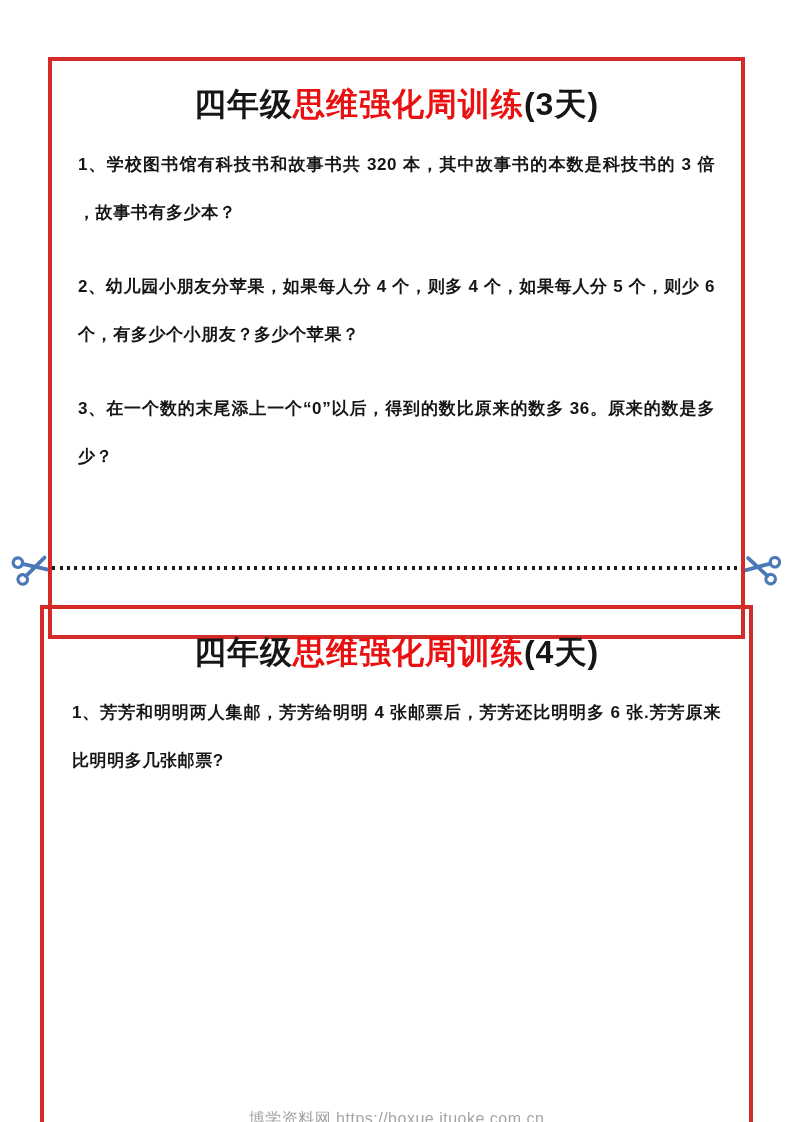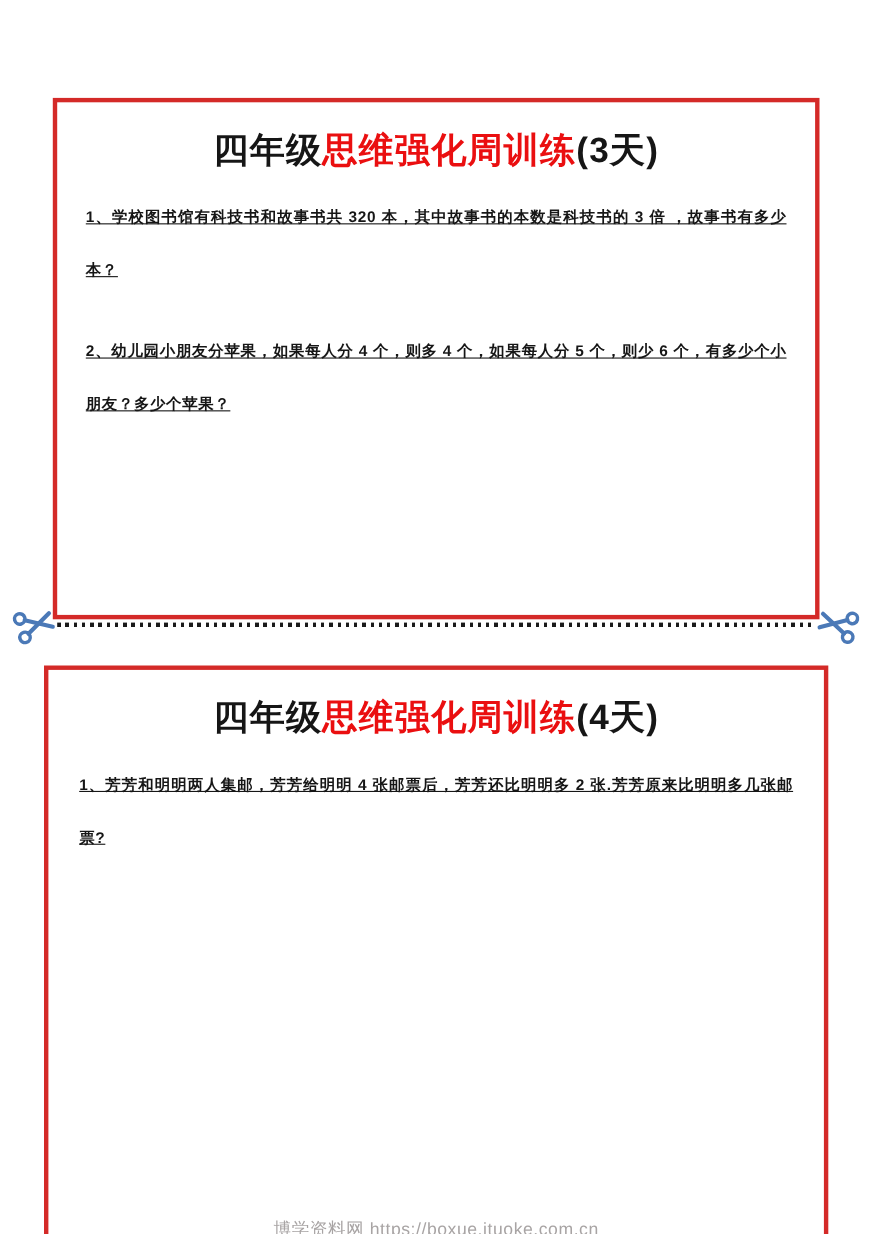--- a/index.html
+++ b/index.html
@@ -25,51 +25,49 @@
   }
 
   .worksheet-box {
     position: absolute;
     border: 4px solid var(--border-red);
     background: transparent;
     z-index: 2;
   }
   .box1 {
     left: 48px; top: 57px;
-    width: 697px; height: 474px;
+    width: 697px; height: 582px;
     padding: 22px 26px 0 26px;
-    margin-top: 32px;
   }
   .box2 {
     left: 40px; top: 605px;
     width: 713px; height: 548px;
     padding: 22px 28px 16px 28px;
   }
 
   .ws-title {
     text-align: center;
     font-size: 32px;
     line-height: 42px;
     font-weight: 900;
     color: var(--text-black);
     letter-spacing: 1px;
     white-space: nowrap;
   }
   .ws-title .hl { color: var(--title-red); }
 
   .question-list { margin-top: 16px; }
   .question {
-    font-size: 14px;
+    font-size: 17px;
     line-height: 48px;
     font-weight: 700;
     color: var(--text-black);
     letter-spacing: 0.6px;
     text-align: justify;
     margin-bottom: 26px;
-    text-decoration: underline;
   }
 
   .cut-line {
     position: absolute;
     left: 12px; right: 12px; top: 550px;
     height: 36px;
     display: flex;
     align-items: center;
     z-index: 1;
   }
@@ -126,25 +124,26 @@
     </svg>
   </div>
 
   <div class="worksheet-box box1">
     <div class="ws-title">
       <span>四年级</span><span class="hl">思维强化周训练</span><span>(3天)</span>
     </div>
     <div class="question-list">
       <div class="question">1、学校图书馆有科技书和故事书共 320 本，其中故事书的本数是科技书的 3 倍 ，故事书有多少本？</div>
       <div class="question">2、幼儿园小朋友分苹果，如果每人分 4 个，则多 4 个，如果每人分 5 个，则少 6 个，有多少个小朋友？多少个苹果？</div>
+      <div class="question">3、在一个数的末尾添上一个“0”以后，得到的数比原来的数多 36。原来的数是多少？</div>
     </div>
   </div>
 
   <div class="worksheet-box box2">
     <div class="ws-title">
       <span>四年级</span><span class="hl">思维强化周训练</span><span>(4天)</span>
     </div>
     <div class="question-list">
-      <div class="question">1、芳芳和明明两人集邮，芳芳给明明 4 张邮票后，芳芳还比明明多 2 张.芳芳原来比明明多几张邮票?</div>
+      <div class="question">1、芳芳和明明两人集邮，芳芳给明明 4 张邮票后，芳芳还比明明多 6 张.芳芳原来比明明多几张邮票?</div>
     </div>
   </div>
 
 </div>
 
 </body></html>

